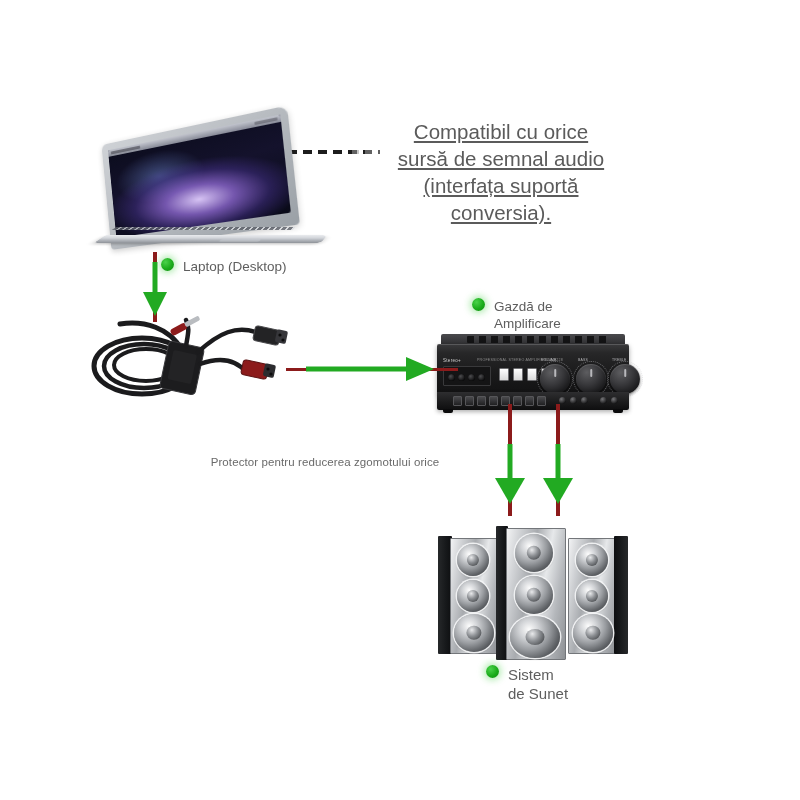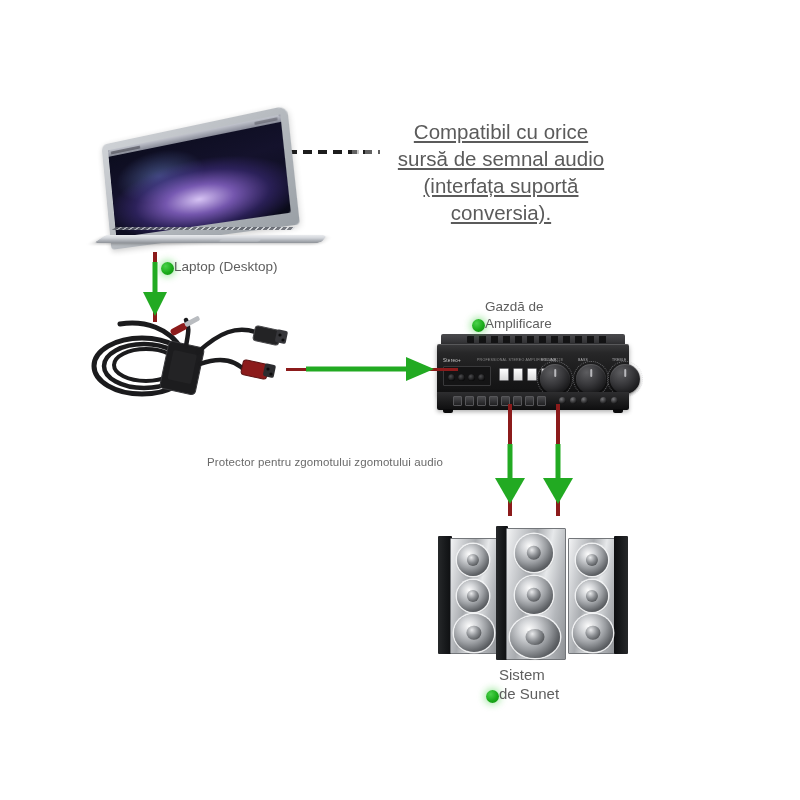--- a/index.html
+++ b/index.html
@@ -22,21 +22,21 @@
   .caption {
     position: absolute; left: 190px; top: 456px; width: 270px;
     font-size: 11.5px; color: #6a6a6a; text-align: center; letter-spacing: .1px;
   }
   .bullet {
     width: 13px; height: 13px; border-radius: 50%;
     background: radial-gradient(circle at 35% 32%, #4ad24a 0%, #1aab1a 55%, #0e8c0e 100%);
     box-shadow: 0 0 7px 2px rgba(40,200,40,.38);
     flex: 0 0 auto;
   }
-  .lbl-row { position: absolute; display: flex; align-items: flex-end; }
+  .lbl-row { position: absolute; display: flex; align-items: flex-start; gap: 9px; }
 
   
   .dashed { position: absolute; left: 288px; top: 150px; width: 92px; height: 4px;
     background: repeating-linear-gradient(to right, #1c1c1c 0px, #1c1c1c 9px, rgba(0,0,0,0) 9px, rgba(0,0,0,0) 15px);
   }
   .dashed-fade { position: absolute; left: 352px; top: 150px; width: 28px; height: 4px;
     background: repeating-linear-gradient(to right, #9a9a9a 0px, #9a9a9a 7px, rgba(0,0,0,0) 7px, rgba(0,0,0,0) 13px);
     opacity: .55;
   }
 
@@ -347,15 +347,15 @@
     <span class="label-text" style="font-size:15px; line-height:19px;">Sistem
 de Sunet</span>
   </div>
 
   <div class="lbl-row" style="left:472px; top:298px;">
     <span class="bullet"></span>
     <span class="label-text">Gazdă de
 Amplificare</span>
   </div>
 
-  <div class="caption">Protector pentru zgomotului zgomotului audio</div>
+  <div class="caption">Protector pentru reducerea zgomotului orice</div>
 
 </div>
 
 </body></html>

